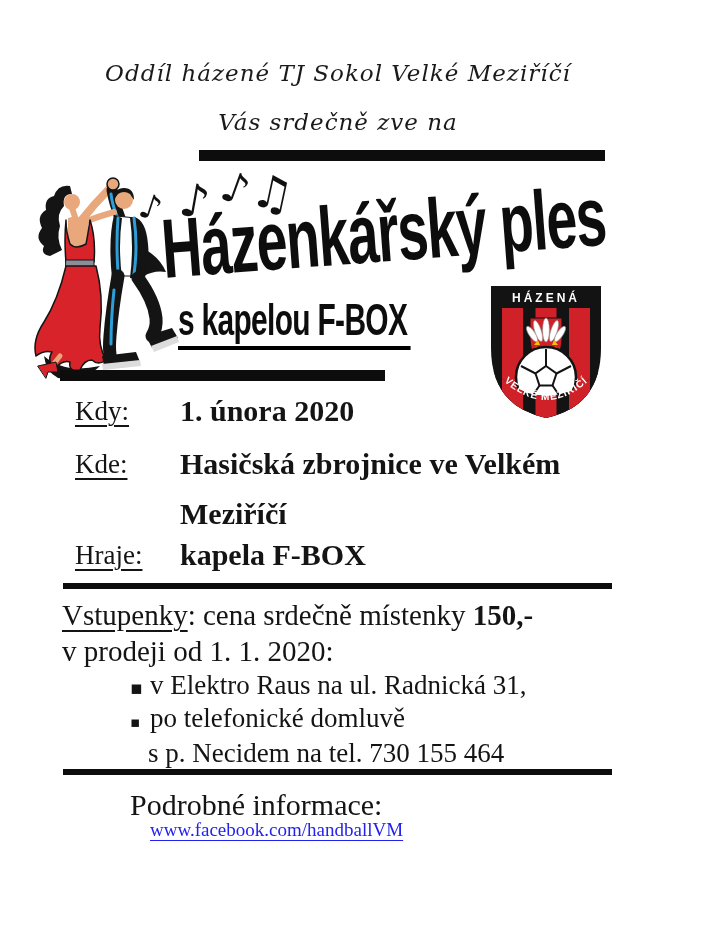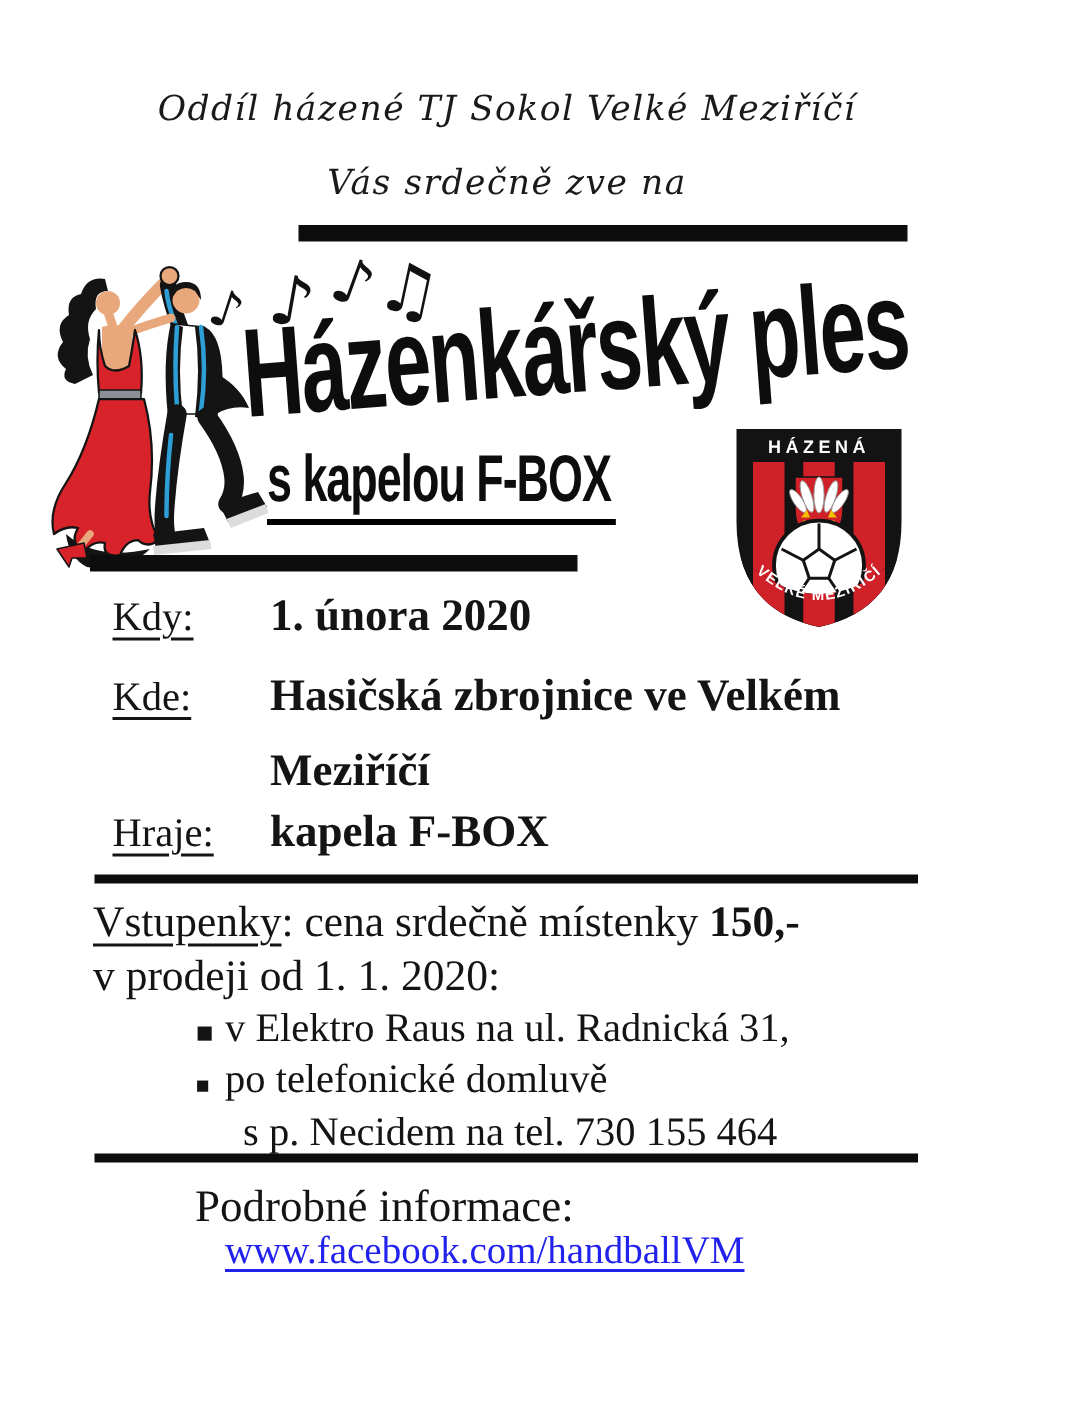--- a/index.html
+++ b/index.html
@@ -50,25 +50,25 @@
                 text-decoration-thickness:2px;text-underline-offset:5px;}
   .detail-value{width:440px;font-size:30px;font-weight:700;}
 
   
   .tickets{position:absolute;left:62px;top:597px;width:565px;font-size:29px;line-height:36px;}
   .tickets .u{text-decoration:underline;text-decoration-thickness:2px;text-underline-offset:5px;}
   .tickets .price{font-weight:700;}
   .bullets{position:absolute;left:130px;top:670px;font-size:27px;line-height:31px;}
   .bullet-marker{display:inline-block;width:20px;font-family:"DejaVu Sans",sans-serif;}
   .bm-large{font-size:19px}.bm-small{font-size:15px}
-  .bullet-cont{margin-left:32px;}
+  .bullet-cont{margin-left:18px;}
 
   
   .footer-heading{position:absolute;left:130px;top:788px;font-size:30px;}
-  .flink{position:absolute;left:150px;font-size:26px;color:#2222ee;cursor:pointer;
+  .flink{position:absolute;left:150px;font-size:19px;color:#2222ee;cursor:pointer;
          text-decoration:underline;text-underline-offset:4px;}
   .flink1{top:819px}.flink2{top:850px}
 </style>
 </head>
 <body>
 
 <div id="poster">
 
   <div class="hdr hdr1">Oddíl házené TJ Sokol Velké Meziříčí</div>
   <div class="hdr hdr2">Vás srdečně zve na</div>

